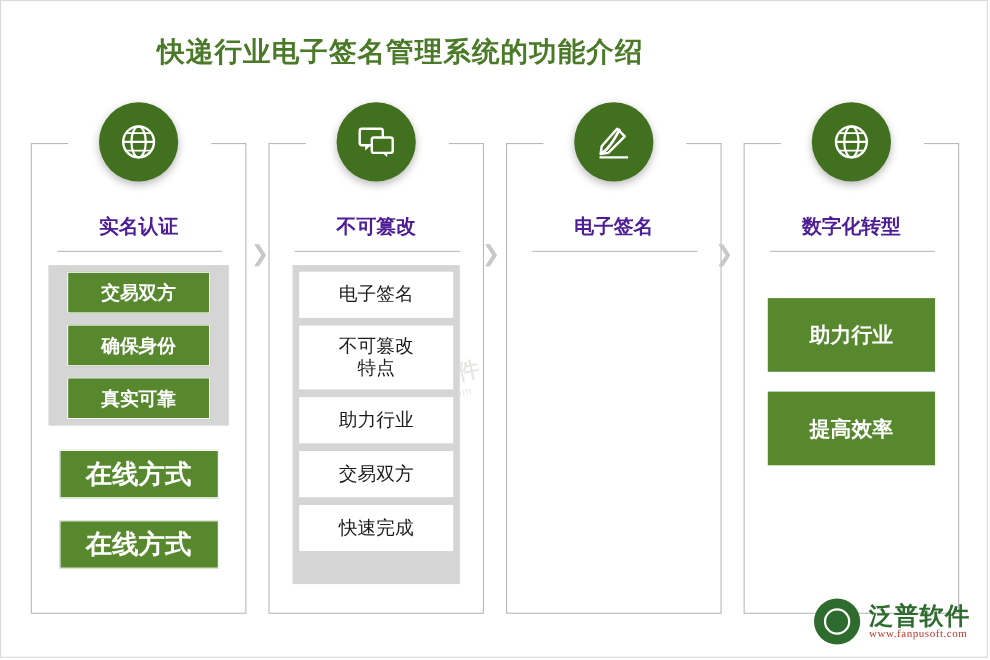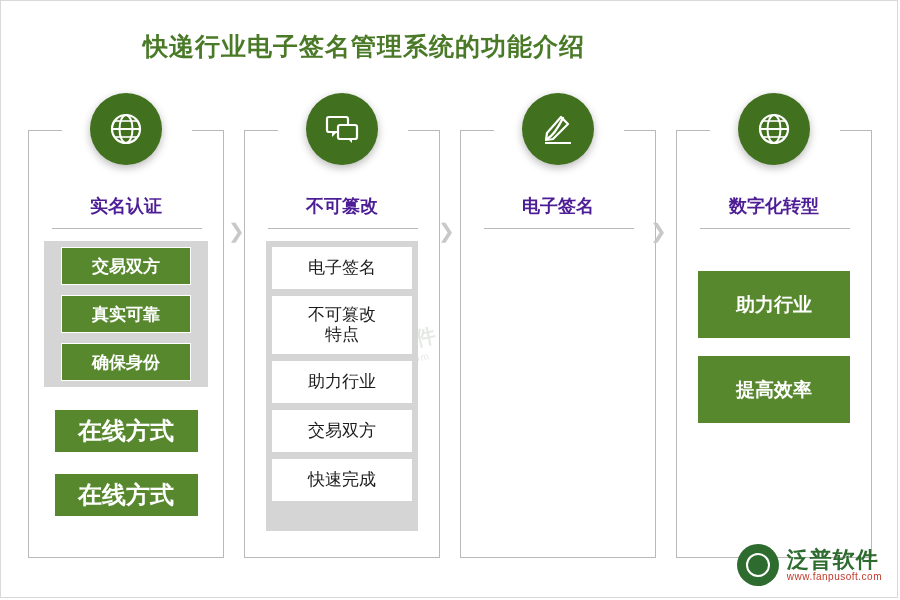--- a/index.html
+++ b/index.html
@@ -246,20 +246,21 @@
     font-size: 22px;
     font-weight: bold;
     color: #2e6b2e;
     letter-spacing: 1px;
     line-height: 1.05;
   }
   .brand-text .bt2 {
     font-size: 10px;
     color: #c0392b;
     letter-spacing: 0.5px;
+    font-family: Liberation Serif, serif;
   }
 </style>
 </head>
 <body>
 
 <div class="page-border"></div>
 
 <div class="title">快递行业电子签名管理系统的功能介绍</div>
 
 <div class="watermark-center">
@@ -279,22 +280,22 @@
         <line x1="6.5" y1="10" x2="29.5" y2="10" stroke="#ffffff" stroke-width="1.6"></line>
         <line x1="6.5" y1="26" x2="29.5" y2="26" stroke="#ffffff" stroke-width="1.6"></line>
       </svg>
     </div>
     <div class="col-title">实名认证</div>
     <div class="col-rule"></div>
     <div class="items">
       <div class="band"></div>
       <div class="chip-wrap">
         <div class="chip">交易双方</div>
+        <div class="chip">确保身份</div>
         <div class="chip">真实可靠</div>
-        <div class="chip">确保身份</div>
         <div class="chip chip-big">在线方式</div>
         <div class="chip chip-big">在线方式</div>
       </div>
     </div>
   </div>
 
   <div class="col c2">
     <div class="col-notch"></div>
     <div class="circle">
       <svg width="36" height="32" viewBox="0 0 36 32">

